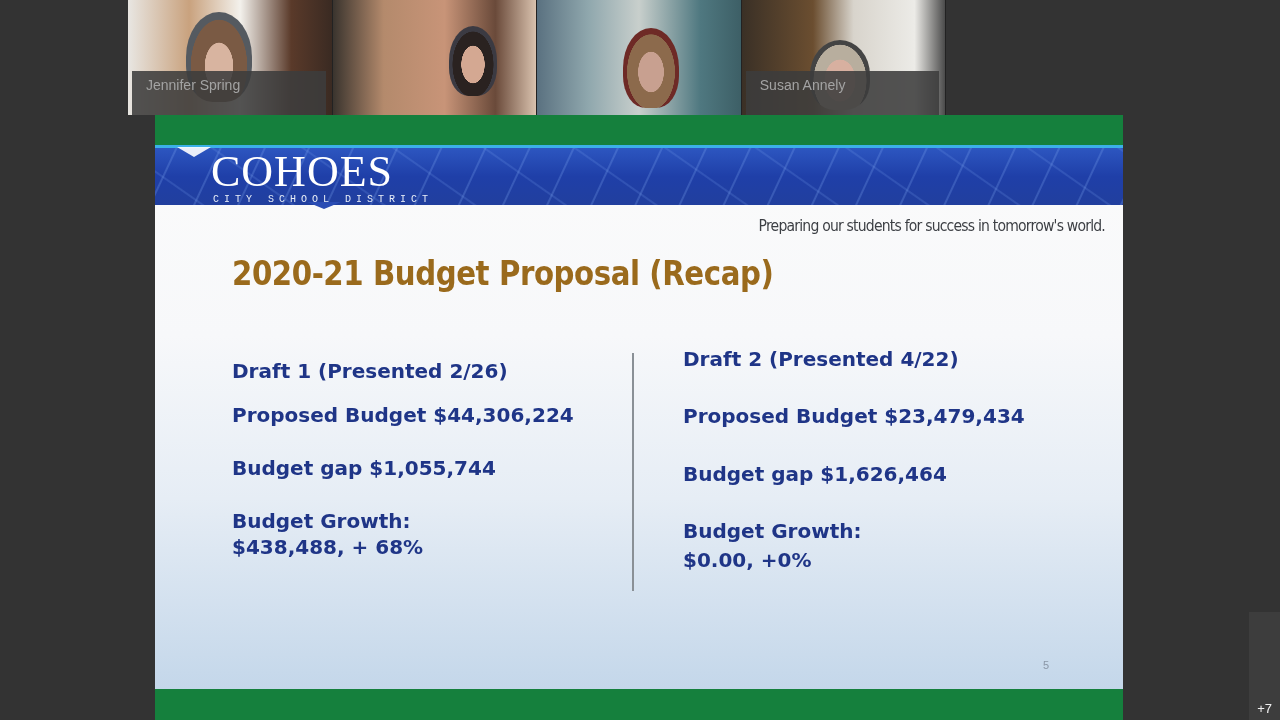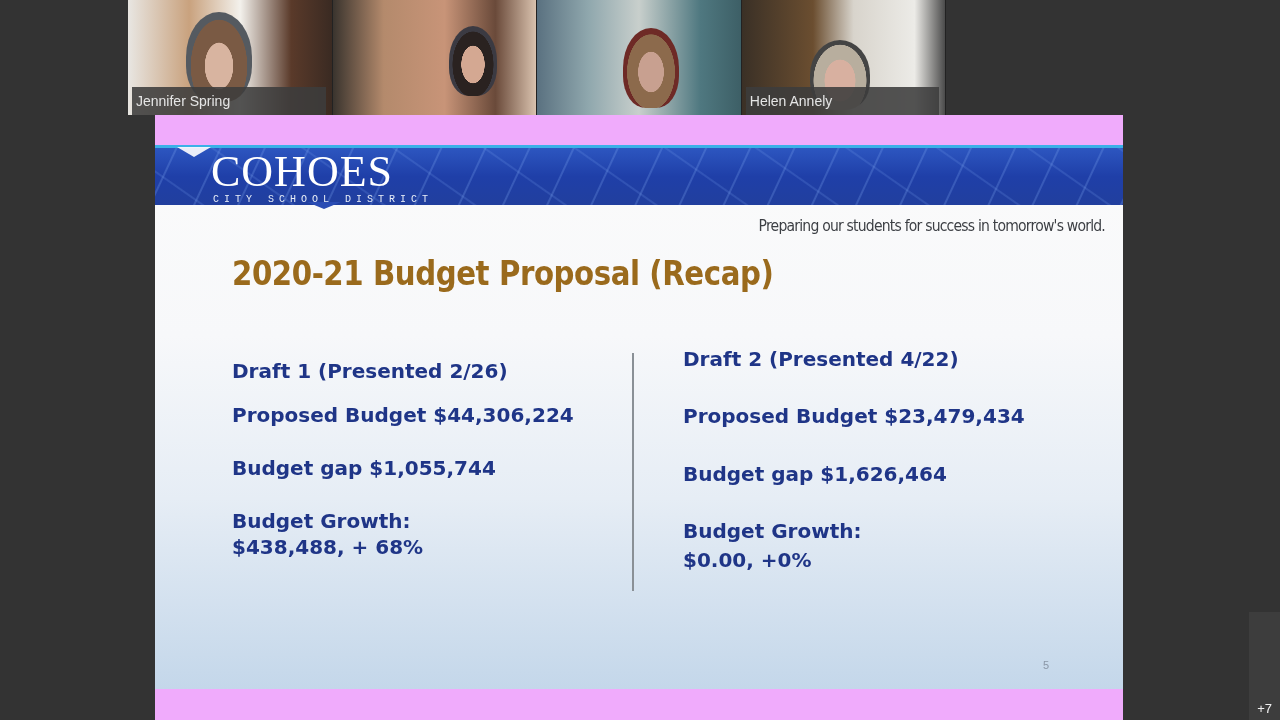--- a/index.html
+++ b/index.html
@@ -5,39 +5,39 @@
     * { box-sizing: border-box; margin: 0; padding: 0; }
     html, body { width: 1280px; height: 720px; overflow: hidden; }
     body { background: #333333; font-family: "Liberation Sans", sans-serif; position: relative; }
 
     
     .gallery { position: absolute; left: 128px; top: 0; width: 1023px; height: 115px; display: flex; gap: 0; }
     .tile { position: relative; width: 204.6px; height: 115px; overflow: hidden; border-right: 1px solid #222; }
     .tile .scene { position: absolute; inset: 0; }
     .tile .person { position: absolute; border-radius: 50% 50% 40% 40%; }
     .tile .namebar {
-      position: absolute; left: 4px; right: 6px; bottom: 0; height: 28px;
-      background: rgba(60,60,60,0.88); color: #e5e5e5; font-size: 14px;
-      line-height: 28px; padding-left: 4px;
+      position: absolute; left: 4px; right: 6px; bottom: 0; height: 44px;
+      background: rgba(60,60,60,0.88); color: #a3a3a3; font-size: 14px;
+      line-height: 28px; padding-left: 14px;
     }
 
     .t1 .scene { background: linear-gradient(90deg,#e8e6e2 0%,#c9a27e 30%,#f3f1ec 55%,#5a3a2a 80%,#3a2a22 100%); }
     .t1 .person { left: 58px; top: 12px; width: 66px; height: 90px; background: radial-gradient(ellipse at 50% 60%, #d8b4a0 0 30%, #7a5a44 31% 60%, #555a60 61%); }
     .t2 .scene { background: linear-gradient(180deg,#b8bcbc 0%,#c7cac8 60%,#8f8c86 100%); }
     .t2 .lamp { position:absolute; left:36px; top:12px; width:26px; height:26px; border-radius:50%; background:#3a3a38; }
     .t2 .person { left: 6px; top: 44px; width: 76px; height: 80px; background: radial-gradient(ellipse at 50% 55%, #e2b8a4 0 32%, #e6c98c 33% 62%, #c9b08a 63%); }
     .t3 .scene { background: linear-gradient(90deg,#3a342e 0%,#b48a6c 25%,#c89478 55%,#6a4a3a 80%,#d9c2ae 100%); }
     .t3 .person { left: 116px; top: 26px; width: 48px; height: 70px; background: radial-gradient(ellipse at 50% 55%, #d4a892 0 34%, #2a2220 35% 60%, #3b3a42 61%); }
     .t4 .scene { background: linear-gradient(90deg,#5a7180 0%,#8fa7ad 25%,#c8cfcc 50%,#4f7880 80%,#3d5f66 100%); }
     .t4 .person { left: 86px; top: 28px; width: 56px; height: 80px; background: radial-gradient(ellipse at 50% 55%, #c8a090 0 32%, #8c6a4c 33% 60%, #6e2a26 61%); }
     .t5 .scene { background: linear-gradient(90deg,#3a3026 0%,#6b4e30 35%,#d8d4cc 55%,#ecebe7 85%,#4b4b4b 100%); }
     .t5 .person { left: 68px; top: 40px; width: 60px; height: 70px; background: radial-gradient(ellipse at 50% 58%, #d8b0a0 0 36%, #b8ae9e 37% 62%, #444 63%); }
 
     
-    .share { position: absolute; left: 155px; top: 115px; width: 968px; height: 605px; background: #f0abfc; }
+    .share { position: absolute; left: 155px; top: 115px; width: 968px; height: 605px; background: #15803d; }
     .slide { position: absolute; left: 0; top: 30px; width: 968px; height: 544px;
       background: linear-gradient(180deg,#fbfbfb 0%,#f7f8fa 35%,#e6edf5 65%,#c4d7ea 100%); overflow: hidden; }
     .banner { position: absolute; left: 0; top: 0; width: 100%; height: 60px;
       background:
         repeating-linear-gradient(115deg, rgba(120,160,235,0.0) 0 18px, rgba(120,160,235,0.28) 19px 20px, rgba(120,160,235,0) 21px 40px),
         repeating-linear-gradient(35deg, rgba(110,150,230,0) 0 26px, rgba(110,150,230,0.22) 27px 28px, rgba(110,150,230,0) 29px 52px),
         linear-gradient(180deg,#2d56c0 0%,#1f3fa8 50%,#213f9e 100%);
       border-top: 3px solid #3bb0e8; }
     .chevron { position: absolute; left: 22px; top: -1px; width: 34px; height: 10px;
       background: #ffffff; clip-path: polygon(0 0,100% 0,50% 100%); opacity: 0.9; }
@@ -76,21 +76,21 @@
     <div class="scene"></div>
     <div class="person"></div>
   </div>
   <div class="tile t4">
     <div class="scene"></div>
     <div class="person"></div>
   </div>
   <div class="tile t5">
     <div class="scene"></div>
     <div class="person"></div>
-    <div class="namebar">Helen Annely</div>
+    <div class="namebar">Susan Annely</div>
   </div>
 </div>
 
 <div class="share">
   <div class="slide">
     <div class="banner">
       <div class="chevron"></div>
       <div class="logo-main">COHOES</div>
       <div class="logo-sub">CITY SCHOOL DISTRICT</div>
     </div>

